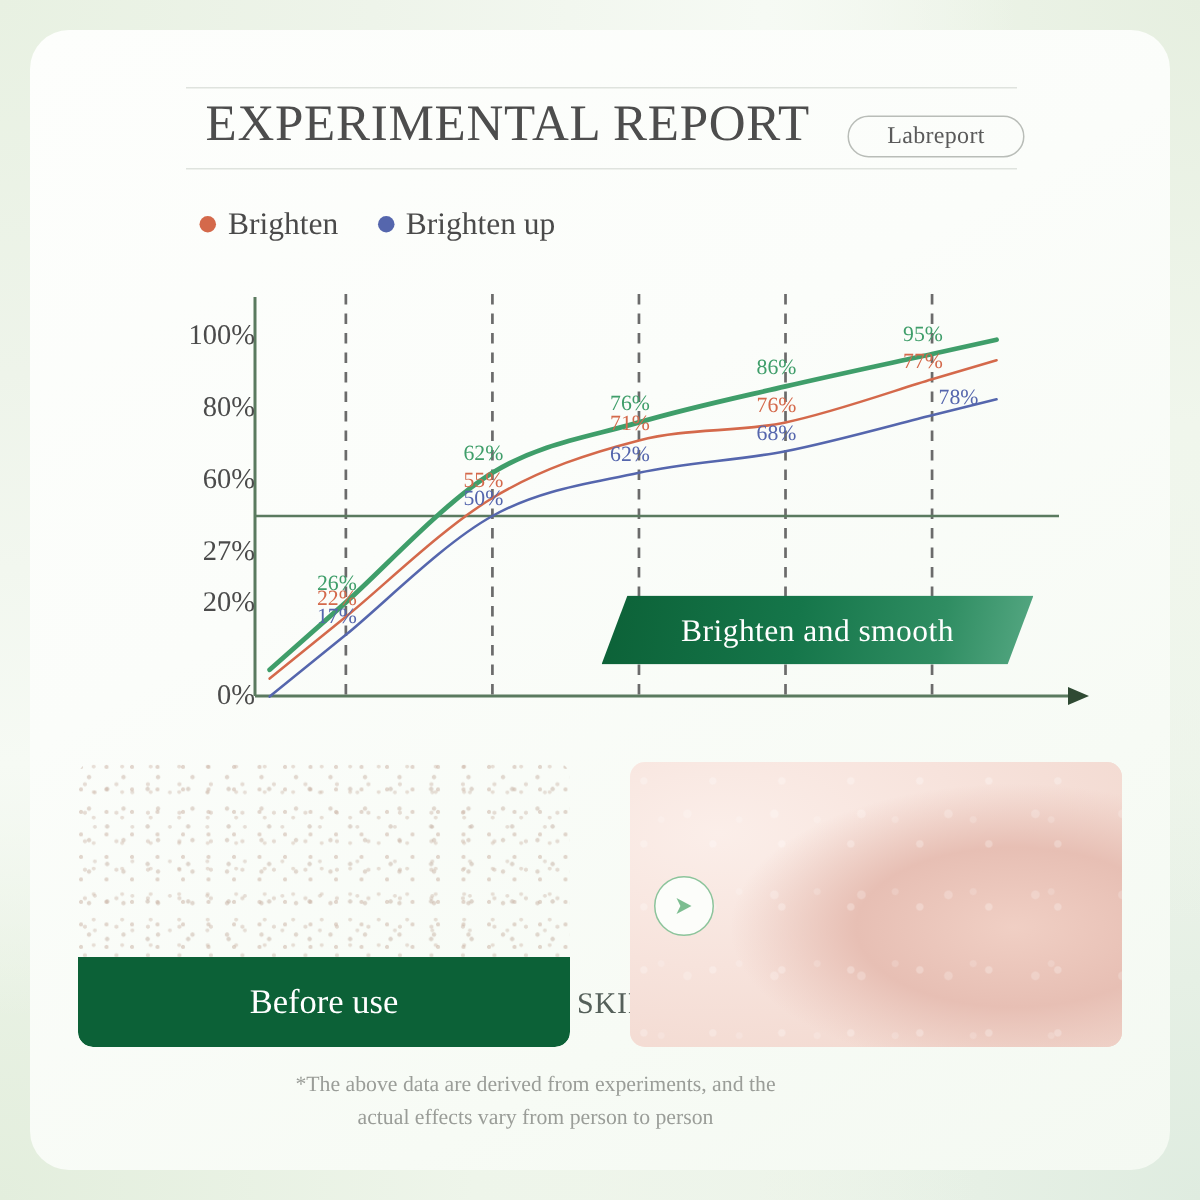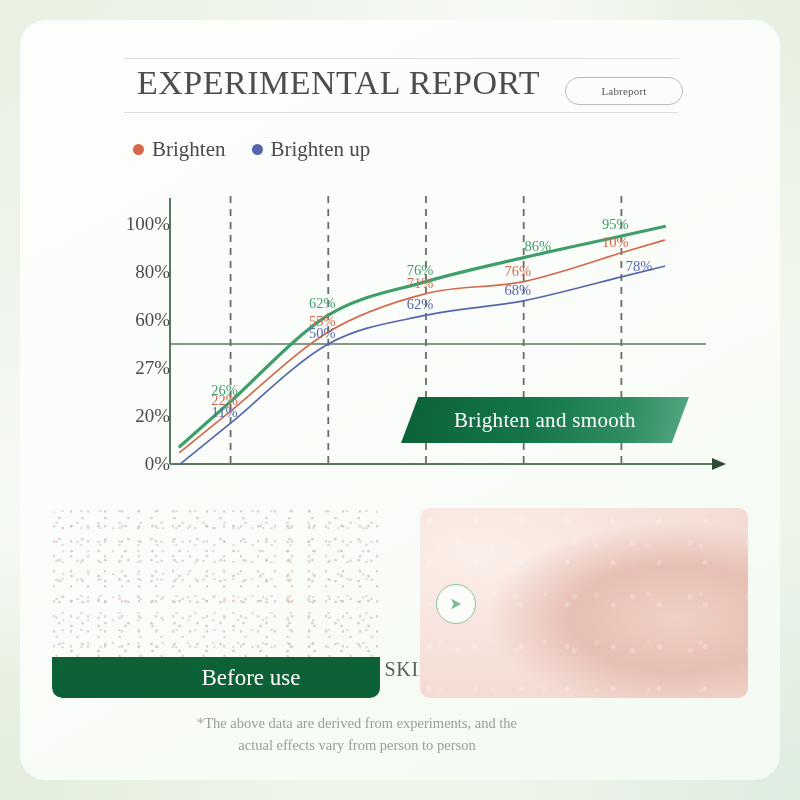--- a/index.html
+++ b/index.html
@@ -26,21 +26,21 @@
   .hdr-rule.bot{top:92px;}
   .title{
     position:absolute;left:100px;top:44px;
     font-size:34px;letter-spacing:.5px;color:#4d4d4d;
     font-family:"Liberation Serif",serif;white-space:nowrap;margin-left:17px;
   }
   .pill{
     position:absolute;left:545px;top:57px;width:116px;height:26px;
     border:1px solid #b9bdb8;border-radius:14px;
     display:flex;align-items:center;justify-content:center;
-    font-size:11px;color:#5a5a5a;letter-spacing:.2px;
+    font-size:16px;color:#5a5a5a;letter-spacing:.2px;
     background:transparent;
   }
 
   
   .legend{position:absolute;left:113px;top:117px;display:flex;align-items:center;gap:26px;}
   .lg{display:flex;align-items:center;gap:8px;font-size:21px;color:#4a4a4a;white-space:nowrap;}
   .dot{width:11px;height:11px;border-radius:50%;display:inline-block;}
 
   
   .chart{position:absolute;left:78px;top:172px;width:640px;height:320px;}
@@ -94,24 +94,24 @@
   }
   .skin-after-tex{
     position:absolute;inset:0;opacity:.28;
     background-image:
       radial-gradient(circle at 20% 30%, rgba(255,255,255,.9) 0 2px, transparent 3px),
       radial-gradient(circle at 66% 64%, rgba(255,255,255,.75) 0 2.4px, transparent 3.4px),
       radial-gradient(circle at 40% 80%, rgba(255,255,255,.6) 0 1.8px, transparent 2.8px);
     background-size:46px 42px,58px 54px,52px 48px;
   }
   .plabel{
-    position:absolute;left:0;bottom:0;width:100%;height:41px;
+    position:absolute;left:0;bottom:0;width:100%;height:60px;
     background:#0c6137;color:#fff;font-size:23px;
     display:flex;align-items:center;justify-content:center;
-    border-bottom-left-radius:10px;border-bottom-right-radius:10px;padding-left:35px;
+    border-bottom-left-radius:10px;border-bottom-right-radius:10px;
   }
   .arrow-circ{
     position:absolute;left:384px;top:76px;width:38px;height:38px;border-radius:50%;
     border:1.6px solid #8cc49b;display:flex;align-items:center;justify-content:center;
     background:rgba(252,254,251,.95);
   }
 
   .note{
     position:absolute;left:0;top:692px;width:674px;text-align:center;
     font-size:14.5px;color:#9a9d98;line-height:1.55;
@@ -134,21 +134,21 @@
     </div>
     <div class="lg">
       <span class="dot" style="background: rgb(85, 102, 173);"></span>
       <span>Brighten up</span>
     </div>
   </div>
 
   <div class="chart">
     <div id="yticks">
         <div class="ylab" style="top: 272px;">0%</div>
-        <div class="ylab" style="top: 224px;">20%</div>
+        <div class="ylab" style="top: 210px;">20%</div>
         <div class="ylab" style="top: 176px;">27%</div>
         <div class="ylab" style="top: 128px;">60%</div>
         <div class="ylab" style="top: 80px;">80%</div>
         <div class="ylab" style="top: 32px;">100%</div>
       </div>
     <svg id="plot" width="640" height="320" viewBox="0 0 640 320">
         <line x1="72" y1="6" x2="72" y2="272" stroke="#5a7a5f" stroke-width="2"></line>
         <line x1="72" y1="272" x2="616" y2="272" stroke="#5a7a5f" stroke-width="2"></line>
         <path d="M 614 266 L 628 272 L 614 278 Z" fill="#2f4a33"></path>
         <line x1="132.57471264367817" y1="4" x2="132.57471264367817" y2="272" stroke="#6b6b6b" stroke-width="1.8" stroke-dasharray="7 6"></line>
@@ -158,28 +158,28 @@
         <line x1="523.3793103448277" y1="4" x2="523.3793103448277" y2="272" stroke="#6b6b6b" stroke-width="1.8" stroke-dasharray="7 6"></line>
         <line x1="72" y1="152" x2="608" y2="152" stroke="#5a7a5f" stroke-width="1.6"></line>
         <path d="M 81.77011494252875 254.528 C 90.23754789272031 247.04, 107.82375478927204 231.488, 132.57471264367817 209.6 C 157.3256704980843 187.712, 197.7088122605364 143.2, 230.27586206896552 123.19999999999999 C 262.84291187739467 103.19999999999999, 295.40996168582376 99.19999999999999, 327.9770114942529 89.6 C 360.54406130268205 80, 393.1111111111111 73.19999999999999, 425.67816091954023 65.6 C 458.2452107279694 57.99999999999999, 499.93103448275866 49.184, 523.3793103448277 44 C 546.8275862068966 38.816, 559.2030651340998 36.08, 566.3678160919542 34.496" fill="none" stroke="#3f9e6a" stroke-width="3.2" stroke-linecap="round" stroke-linejoin="round"></path>
         <path d="M 81.77011494252875 260.384 C 90.23754789272031 253.52, 107.82375478927204 239.26399999999998, 132.57471264367817 219.2 C 157.3256704980843 199.136, 197.7088122605364 159.6, 230.27586206896552 140 C 262.84291187739467 120.4, 295.40996168582376 110, 327.9770114942529 101.6 C 360.54406130268205 93.19999999999999, 393.1111111111111 96.39999999999999, 425.67816091954023 89.6 C 458.2452107279694 82.8, 499.93103448275866 67.712, 523.3793103448277 60.80000000000001 C 546.8275862068966 53.88800000000002, 559.2030651340998 50.24000000000002, 566.3678160919542 48.12800000000002" fill="none" stroke="#d4694b" stroke-width="1.7" stroke-linecap="round" stroke-linejoin="round"></path>
         <path d="M 81.77011494252875 272.384 C 90.23754789272031 265.52, 107.82375478927204 251.26399999999998, 132.57471264367817 231.2 C 157.3256704980843 211.136, 197.7088122605364 170, 230.27586206896552 152 C 262.84291187739467 134, 295.40996168582376 130.39999999999998, 327.9770114942529 123.19999999999999 C 360.54406130268205 115.99999999999999, 393.1111111111111 115.2, 425.67816091954023 108.80000000000001 C 458.2452107279694 102.40000000000002, 499.93103448275866 90.56000000000002, 523.3793103448277 84.80000000000001 C 546.8275862068966 79.04, 559.2030651340998 76.00000000000001, 566.3678160919542 74.24000000000001" fill="none" stroke="#5566ad" stroke-width="1.7" stroke-linecap="round" stroke-linejoin="round"></path>
       </svg>
     <div id="dlabels">
         <div class="dlabel" style="left: 126.575px; top: 197.6px; color: rgb(63, 158, 106);">26%</div>
         <div class="dlabel" style="left: 224.276px; top: 111.2px; color: rgb(63, 158, 106);">62%</div>
         <div class="dlabel" style="left: 321.977px; top: 77.6px; color: rgb(63, 158, 106);">76%</div>
-        <div class="dlabel" style="left: 419.678px; top: 53.6px; color: rgb(63, 158, 106); margin-left: 20px;">86%</div>
+        <div class="dlabel" style="left: 419.678px; top: 53.6px; color: rgb(63, 158, 106);">86%</div>
         <div class="dlabel" style="left: 517.379px; top: 32px; color: rgb(63, 158, 106);">95%</div>
         <div class="dlabel" style="left: 126.575px; top: 208.2px; color: rgb(212, 105, 75);">22%</div>
         <div class="dlabel" style="left: 224.276px; top: 129px; color: rgb(212, 105, 75);">55%</div>
         <div class="dlabel" style="left: 321.977px; top: 90.6px; color: rgb(212, 105, 75);">71%</div>
         <div class="dlabel" style="left: 419.678px; top: 78.6px; color: rgb(212, 105, 75);">76%</div>
-        <div class="dlabel" style="left: 517.379px; top: 49.8px; color: rgb(212, 105, 75);">10%</div>
-        <div class="dlabel" style="left: 126.575px; top: 220.2px; color: rgb(85, 102, 173);">11%</div>
+        <div class="dlabel" style="left: 517.379px; top: 49.8px; color: rgb(212, 105, 75);">77%</div>
+        <div class="dlabel" style="left: 126.575px; top: 220.2px; color: rgb(85, 102, 173);">17%</div>
         <div class="dlabel" style="left: 224.276px; top: 141px; color: rgb(85, 102, 173);">50%</div>
         <div class="dlabel" style="left: 321.977px; top: 112.2px; color: rgb(85, 102, 173);">62%</div>
         <div class="dlabel" style="left: 419.678px; top: 97.8px; color: rgb(85, 102, 173);">68%</div>
         <div class="dlabel" style="left: 541px; top: 73.8px; color: rgb(85, 102, 173);">78%</div>
       </div>
     <div class="banner">Brighten and smooth</div>
     <div class="xtitle">CLEANSING SKIN PARAMETERS</div>
   </div>
 
   <div class="photos">

